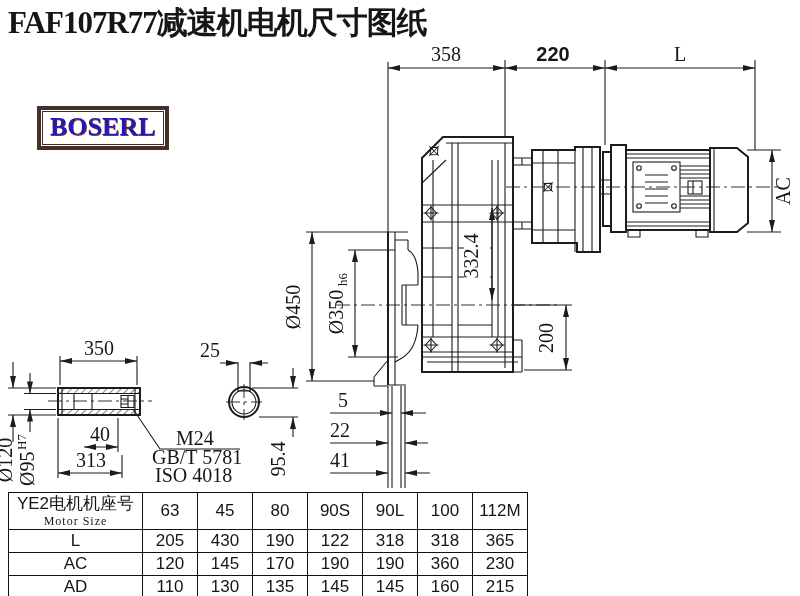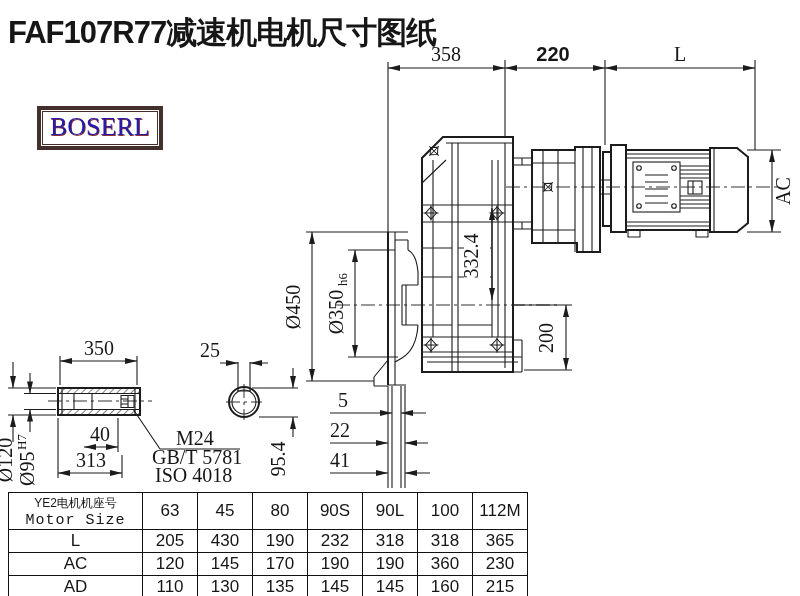--- a/index.html
+++ b/index.html
@@ -1,54 +1,54 @@
 <!DOCTYPE html>
 <html><head>
 <meta charset="utf-8">
 <style>
   html,body{margin:0;padding:0;}
   body{
     width:800px;height:596px;position:relative;background:#ffffff;
     font-family:"Liberation Sans", sans-serif;color:#111;overflow:hidden;
   }
   .page-title{
-    position:absolute;left:8px;top:12px;font-size:31px;font-weight:bold;
+    position:absolute;left:8px;top:2px;font-size:31px;font-weight:bold;
     letter-spacing:-1px;color:#161616;white-space:nowrap;
-    font-family:Liberation Sans, sans-serif;
+    font-family:Liberation Serif, serif;
   }
   .logo-box{
     position:absolute;left:37px;top:106px;border:4px solid #43302a;background:#fff;
     padding:0;
   }
   .logo-inner{
     border:1px solid #43302a;margin:1px;padding:0 7px 2px 7px;
   }
   .logo-text{
-    font-family:"Liberation Serif", serif;font-weight:normal;font-size:26px;
+    font-family:"Liberation Serif", serif;font-weight:bold;font-size:26px;
     color:#221bae;letter-spacing:0px;text-shadow:0.6px 0.6px 0 #8c2f2f;
   }
   svg.drawing{position:absolute;left:0;top:0;}
   .ln{stroke:#1c1c1c;stroke-width:1.1;fill:none;}
   .ln2{stroke:#1c1c1c;stroke-width:2;fill:none;}
   .arr{fill:#1c1c1c;stroke:none;}
   .cl{stroke:#1c1c1c;stroke-width:0.9;fill:none;stroke-dasharray:14 4 3 4;}
   .dim{font-family:"Liberation Serif", serif;font-size:20px;fill:#161616;}
   .dim-s{font-family:"Liberation Serif", serif;font-size:13px;fill:#161616;}
   .dim-b{font-family:"Liberation Sans", sans-serif;font-weight:bold;font-size:20px;fill:#161616;}
   .spec-table{
     position:absolute;left:8px;top:492px;border-collapse:collapse;
     table-layout:fixed;background:#fff;
   }
   .spec-table td{
     border:1.5px solid #111;text-align:center;vertical-align:middle;
     font-size:17px;color:#161616;padding:0;height:22px;
   }
   .spec-table tr.hdr td{height:36px;}
-  .hdr-cn{font-size:12px;line-height:19px;}
-  .hdr-en{font-family:Liberation Mono, monospace;font-size:15px;line-height:16px;letter-spacing:1px;}
+  .hdr-cn{font-size:17px;line-height:19px;}
+  .hdr-en{font-family:Liberation Serif, serif;font-size:12px;line-height:16px;letter-spacing:1px;}
   .col-motor{width:134px;}
   .col-v{width:55px;}
 </style>
 </head>
 <body>
 
 <div class="page-title">FAF107R77减速机电机尺寸图纸</div>
 
 <div class="logo-box">
   <div class="logo-inner">
@@ -272,21 +272,21 @@
     <td>90S</td>
     <td>90L</td>
     <td>100</td>
     <td>112M</td>
   </tr>
   <tr>
     <td>L</td>
     <td>205</td>
     <td>430</td>
     <td>190</td>
-    <td>232</td>
+    <td>122</td>
     <td>318</td>
     <td>318</td>
     <td>365</td>
   </tr>
   <tr>
     <td>AC</td>
     <td>120</td>
     <td>145</td>
     <td>170</td>
     <td>190</td>

